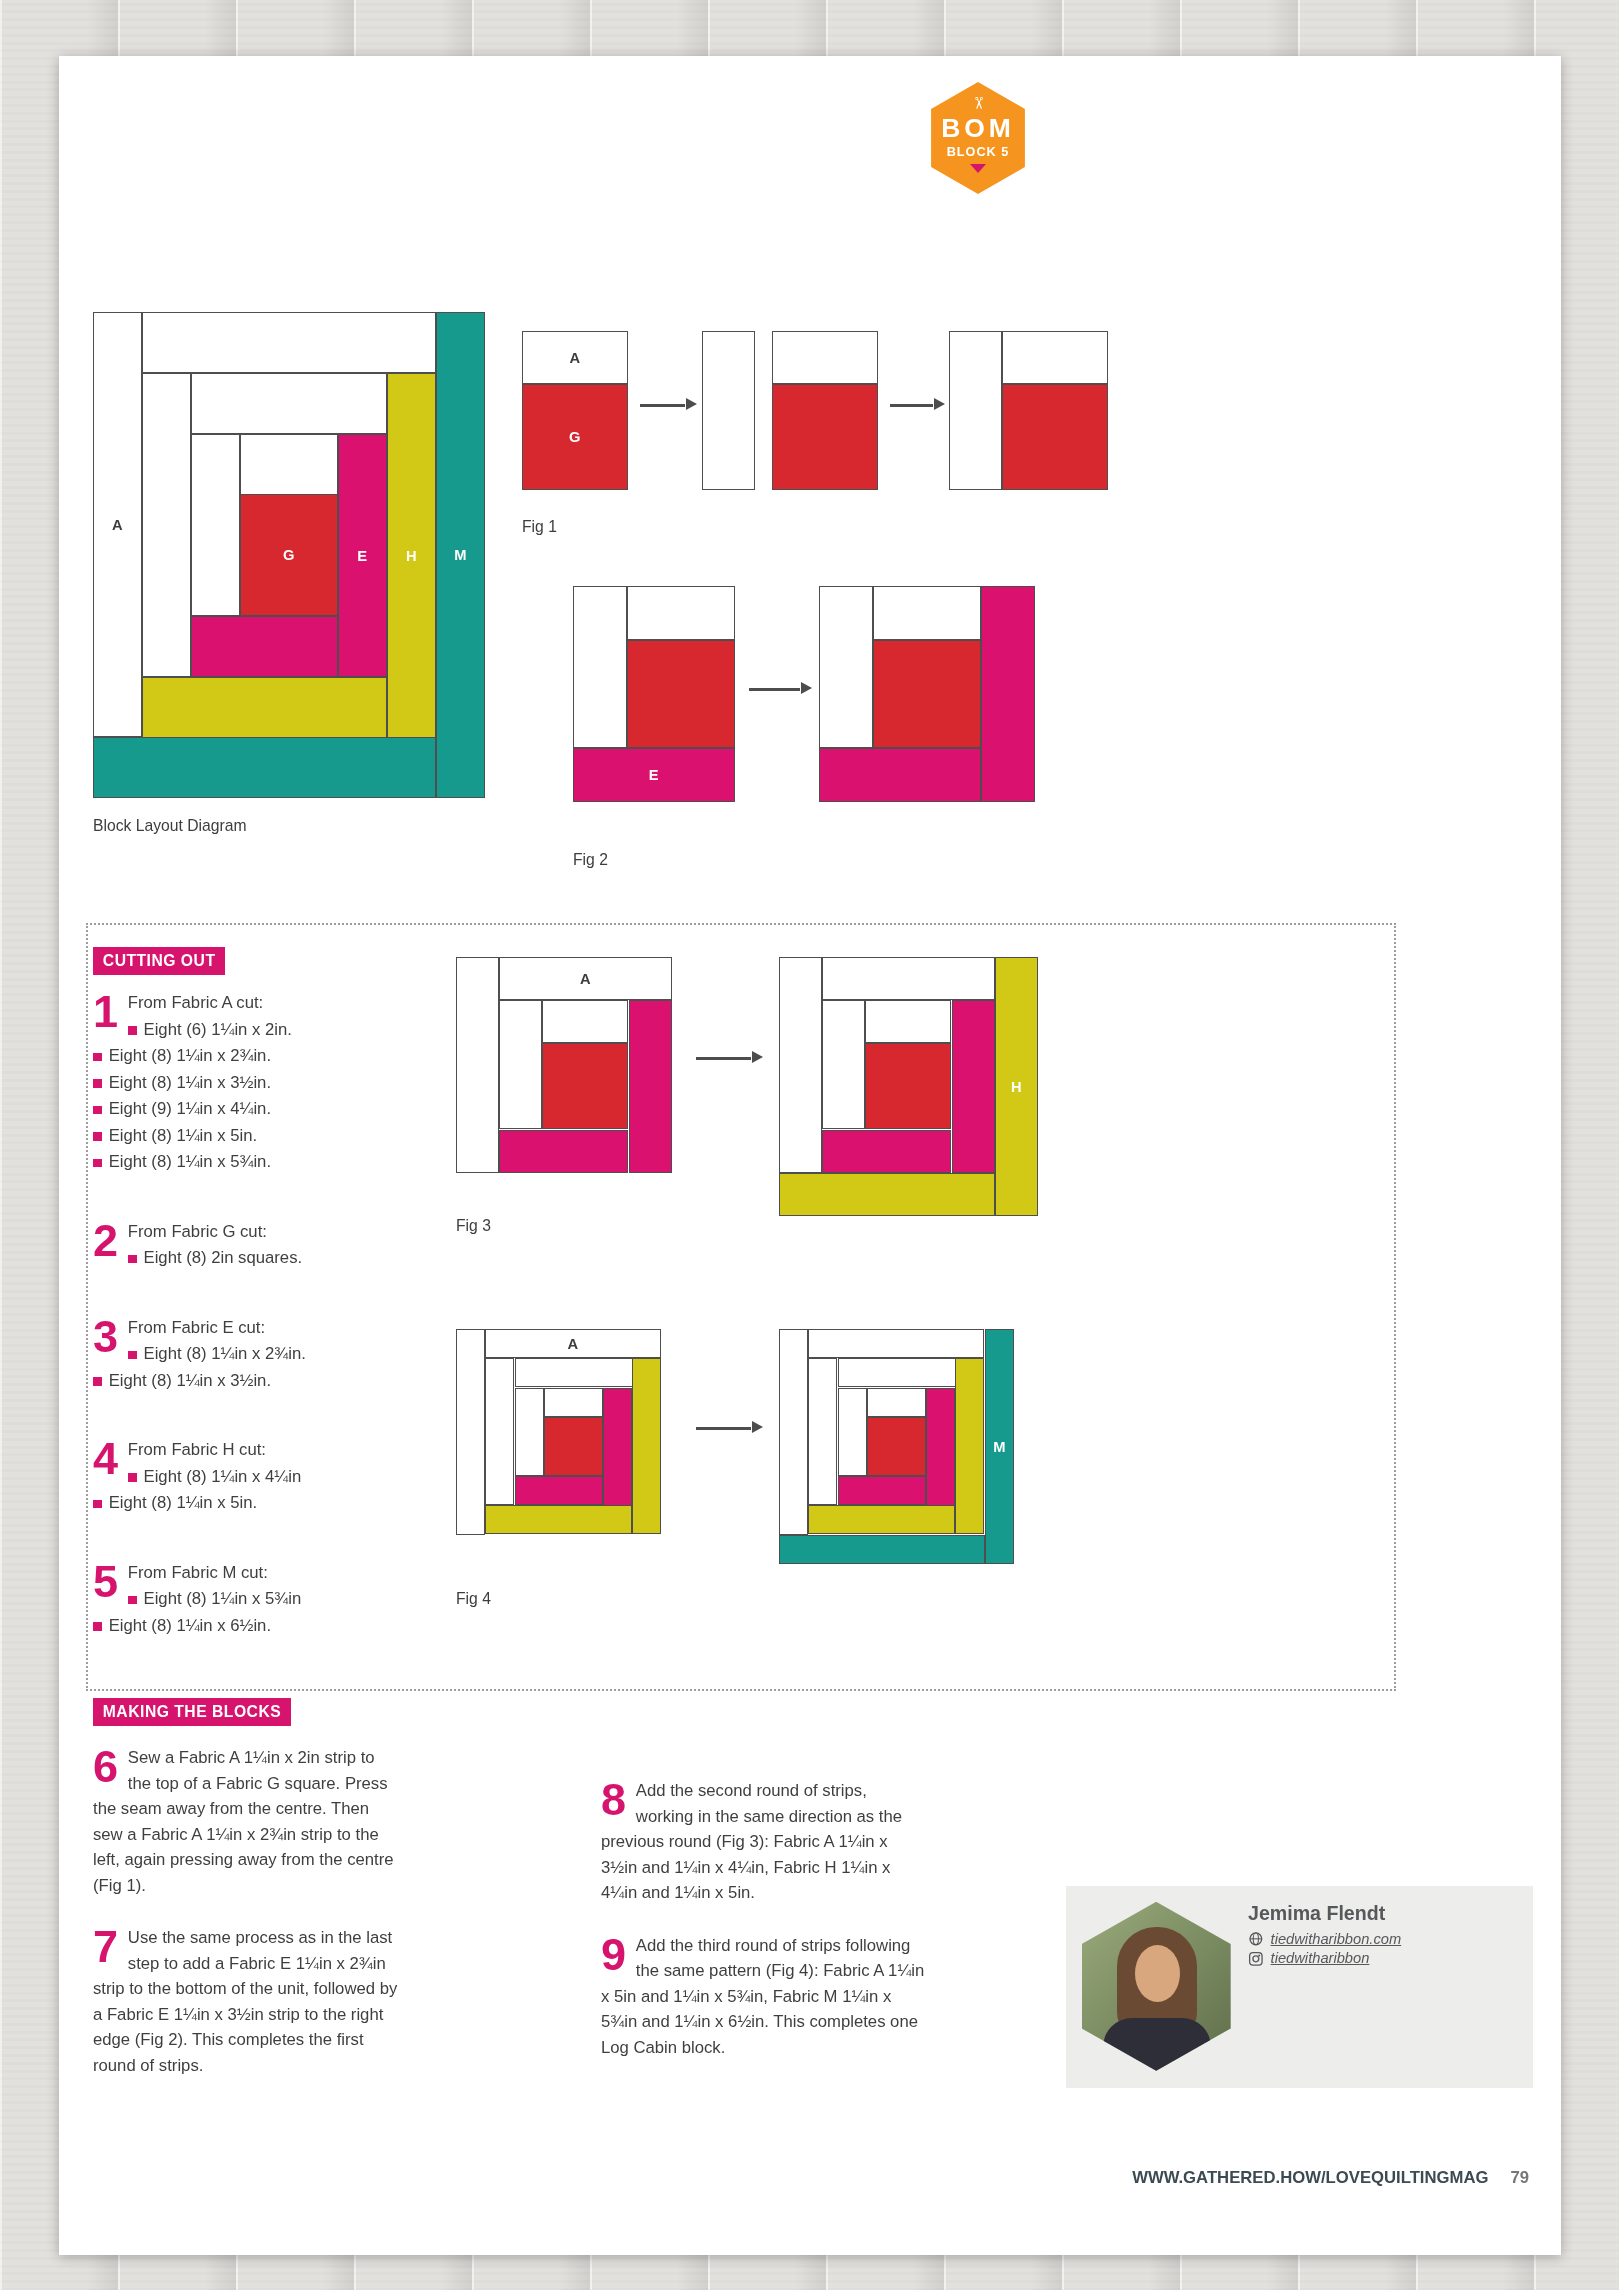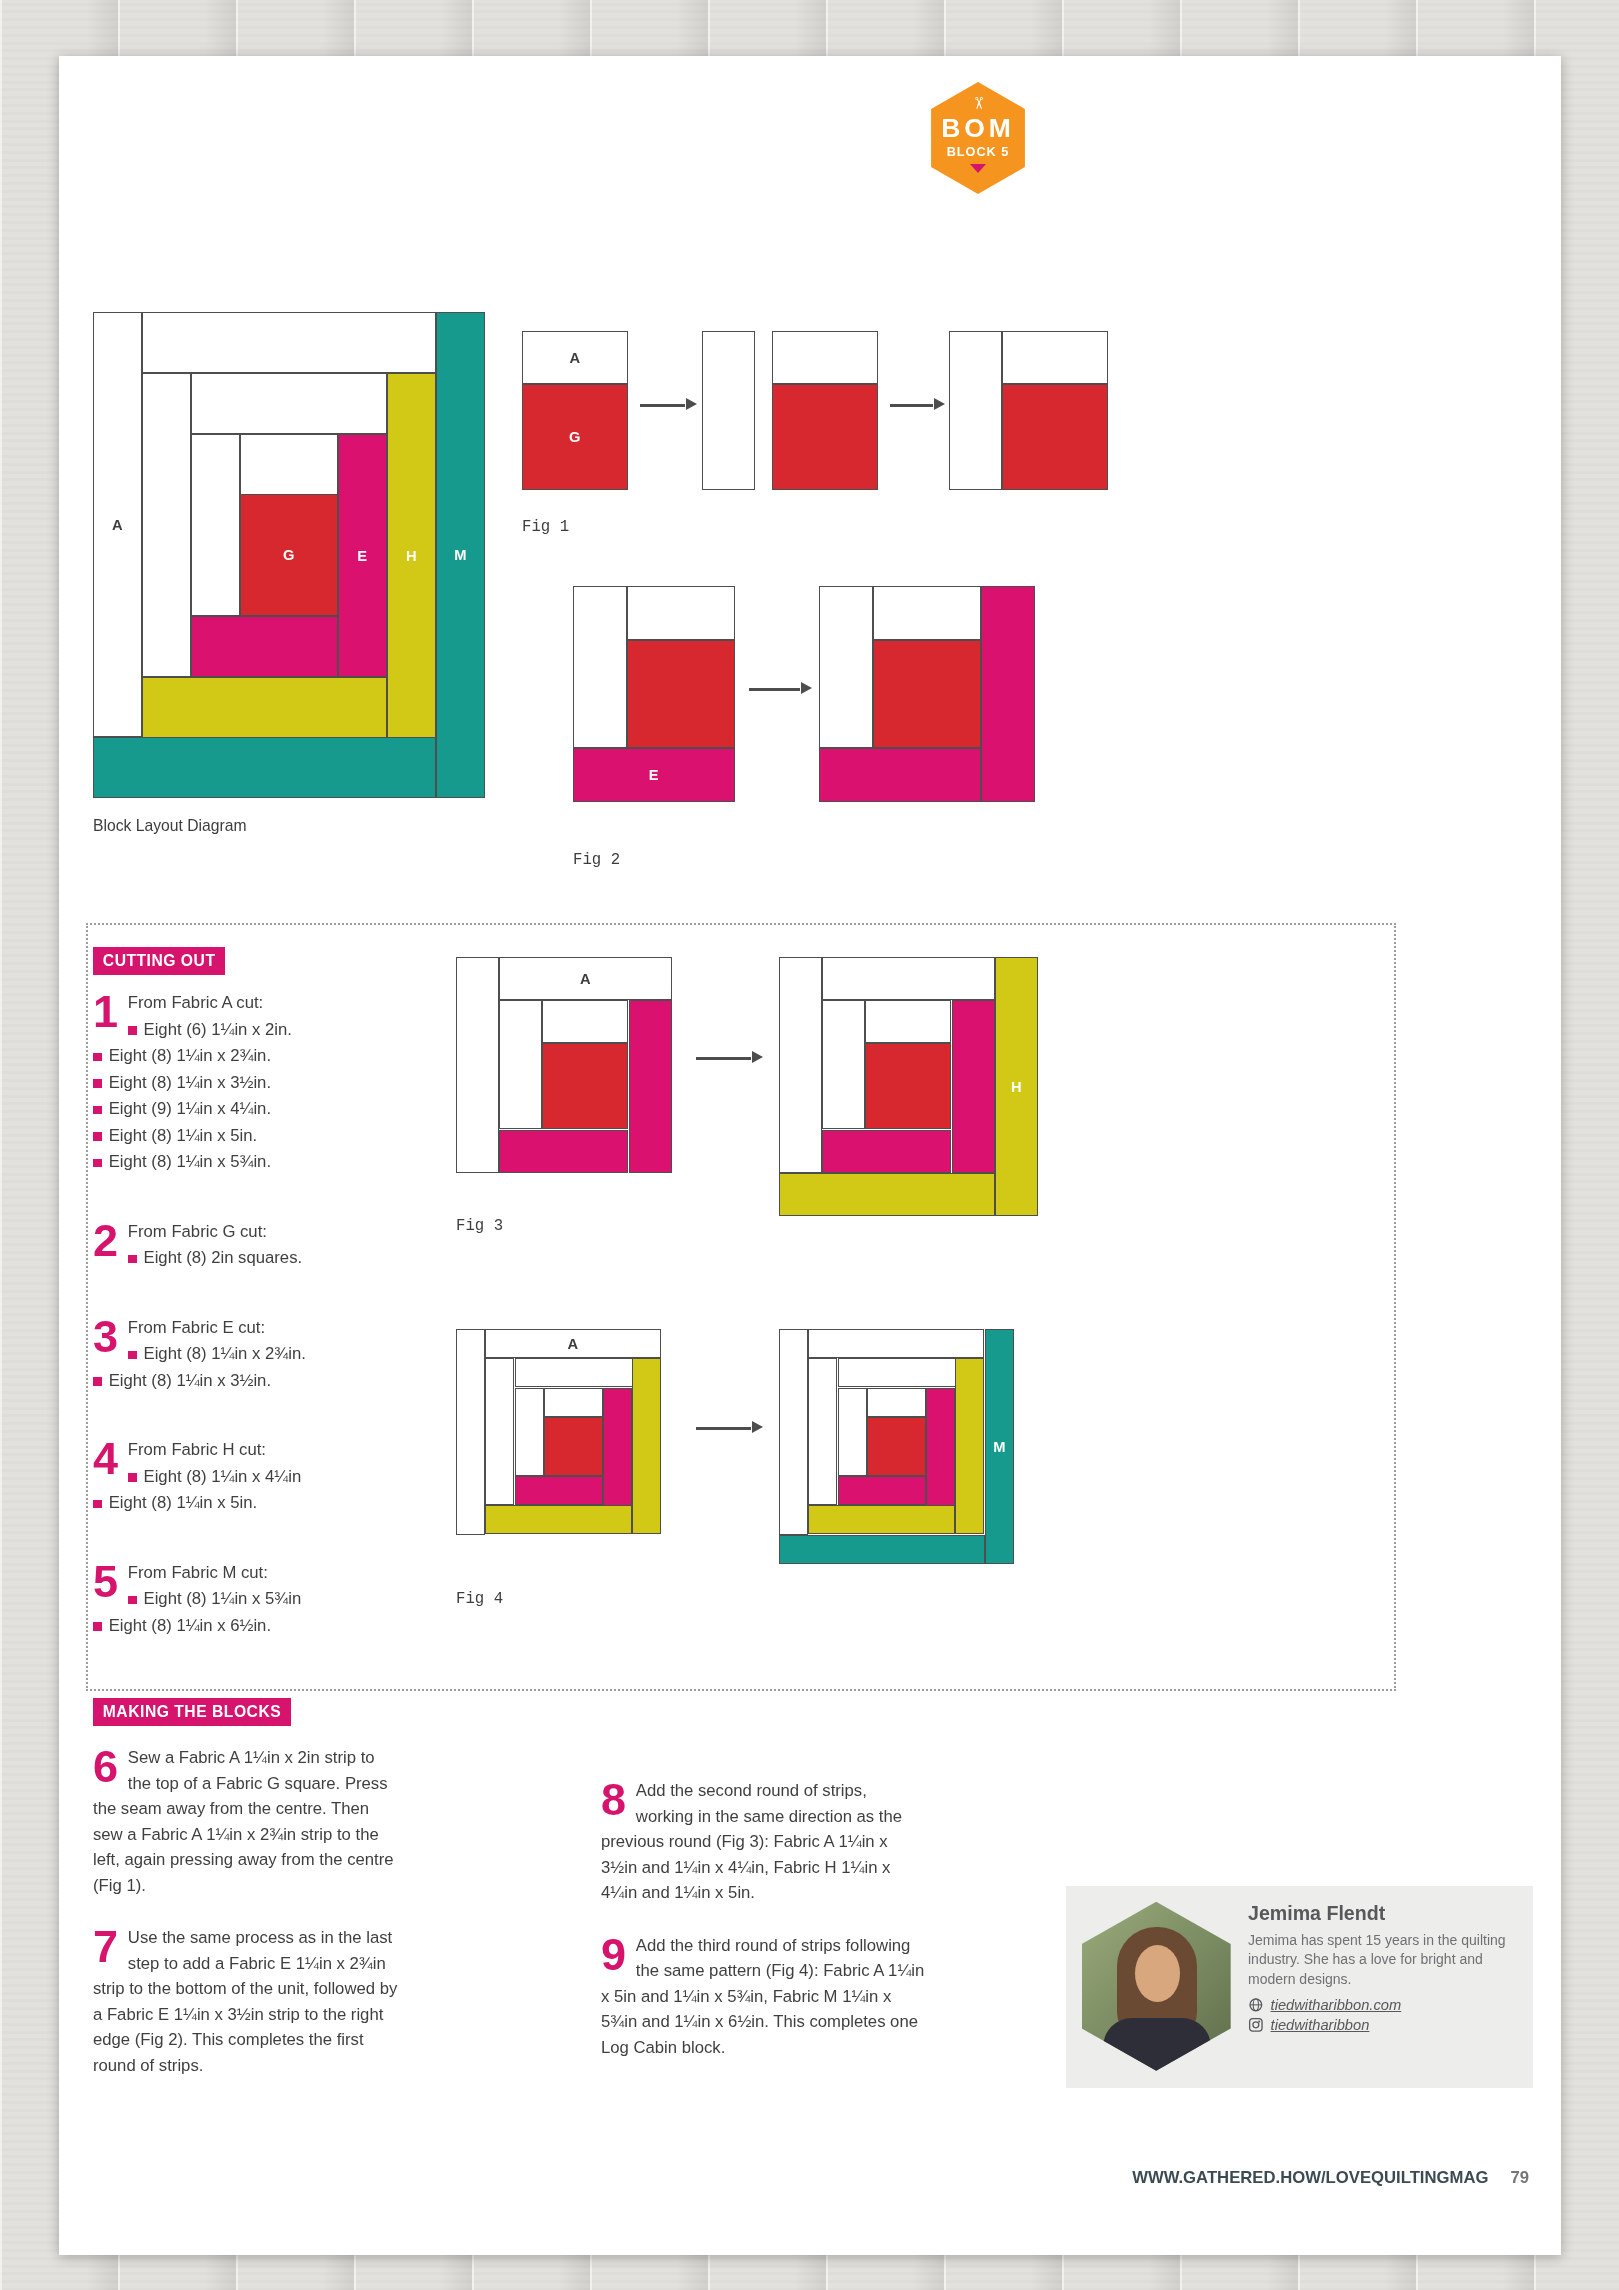--- a/index.html
+++ b/index.html
@@ -24,21 +24,21 @@
   .badge-scissors { margin-top:12.7px; font-size:16.7px; transform:rotate(90deg); line-height:16.7px; }
   .badge-title { font-size:26.5px; font-weight:700; letter-spacing:3.9px; margin-top:2px; }
   .badge-sub { font-size:12.7px; font-weight:700; letter-spacing:1px; margin-top:1px; }
   .badge-tri { width:0; height:0; margin-top:4.9px;
     border-left:8.8px solid transparent; border-right:8.8px solid transparent; border-top:9.8px solid #d6136d; }
 
   
   .figure { position:absolute; }
   .fab { position:absolute; border:1px solid #4e4e4e; display:flex; align-items:center; justify-content:center;
          font-weight:700; font-size:14.7px; letter-spacing:0.5px; }
-  .figcap { position:absolute; font-size:15.7px; color:#3d3d3d;font-family:Liberation Mono, monospace; }
+  .figcap { position:absolute; font-size:15.7px; color:#3d3d3d; }
   .caption { position:absolute; font-size:15.7px; color:#3d3d3d; }
   .arrow { position:absolute; height:2.9px; background:#4d4d4d; }
   .arrow::after { content:''; position:absolute; right:-11.8px; top:-5.9px;
     border-left:11.8px solid #4d4d4d; border-top:6.9px solid transparent; border-bottom:6.9px solid transparent; }
 
   
   .dotted-box { position:absolute; left:86px; top:923px; width:1310px; height:768px;
     border:2px dotted #9d9d9d; }
 
   .section-bar { display:inline-block; background:#d6136d; color:#ffffff; font-weight:700;
@@ -268,21 +268,20 @@
 
 
   <div class="bio">
     <div class="bio-photo">
       <div class="ph-hair"></div>
       <div class="ph-body"></div>
       <div class="ph-face"></div>
     </div>
     <div class="bio-text">
       <div class="bio-name">Jemima Flendt</div>
-      <div class="bio-desc">Jemima has spent 15 years in the quilting industry. She has a love for bright and modern designs.</div>
       <div class="bio-link">
         <svg width="15.7" height="15.7" viewBox="0 0 24 24">
           <circle cx="12" cy="12" r="9" fill="none" stroke="currentColor" stroke-width="2"></circle>
           <ellipse cx="12" cy="12" rx="4" ry="9" fill="none" stroke="currentColor" stroke-width="1.6"></ellipse>
           <path d="M3 12h18" stroke="currentColor" stroke-width="1.6"></path>
         </svg>
         <span class="link-label">tiedwitharibbon.com</span>
       </div>
       <div class="bio-link">
         <svg width="15.7" height="15.7" viewBox="0 0 24 24">

